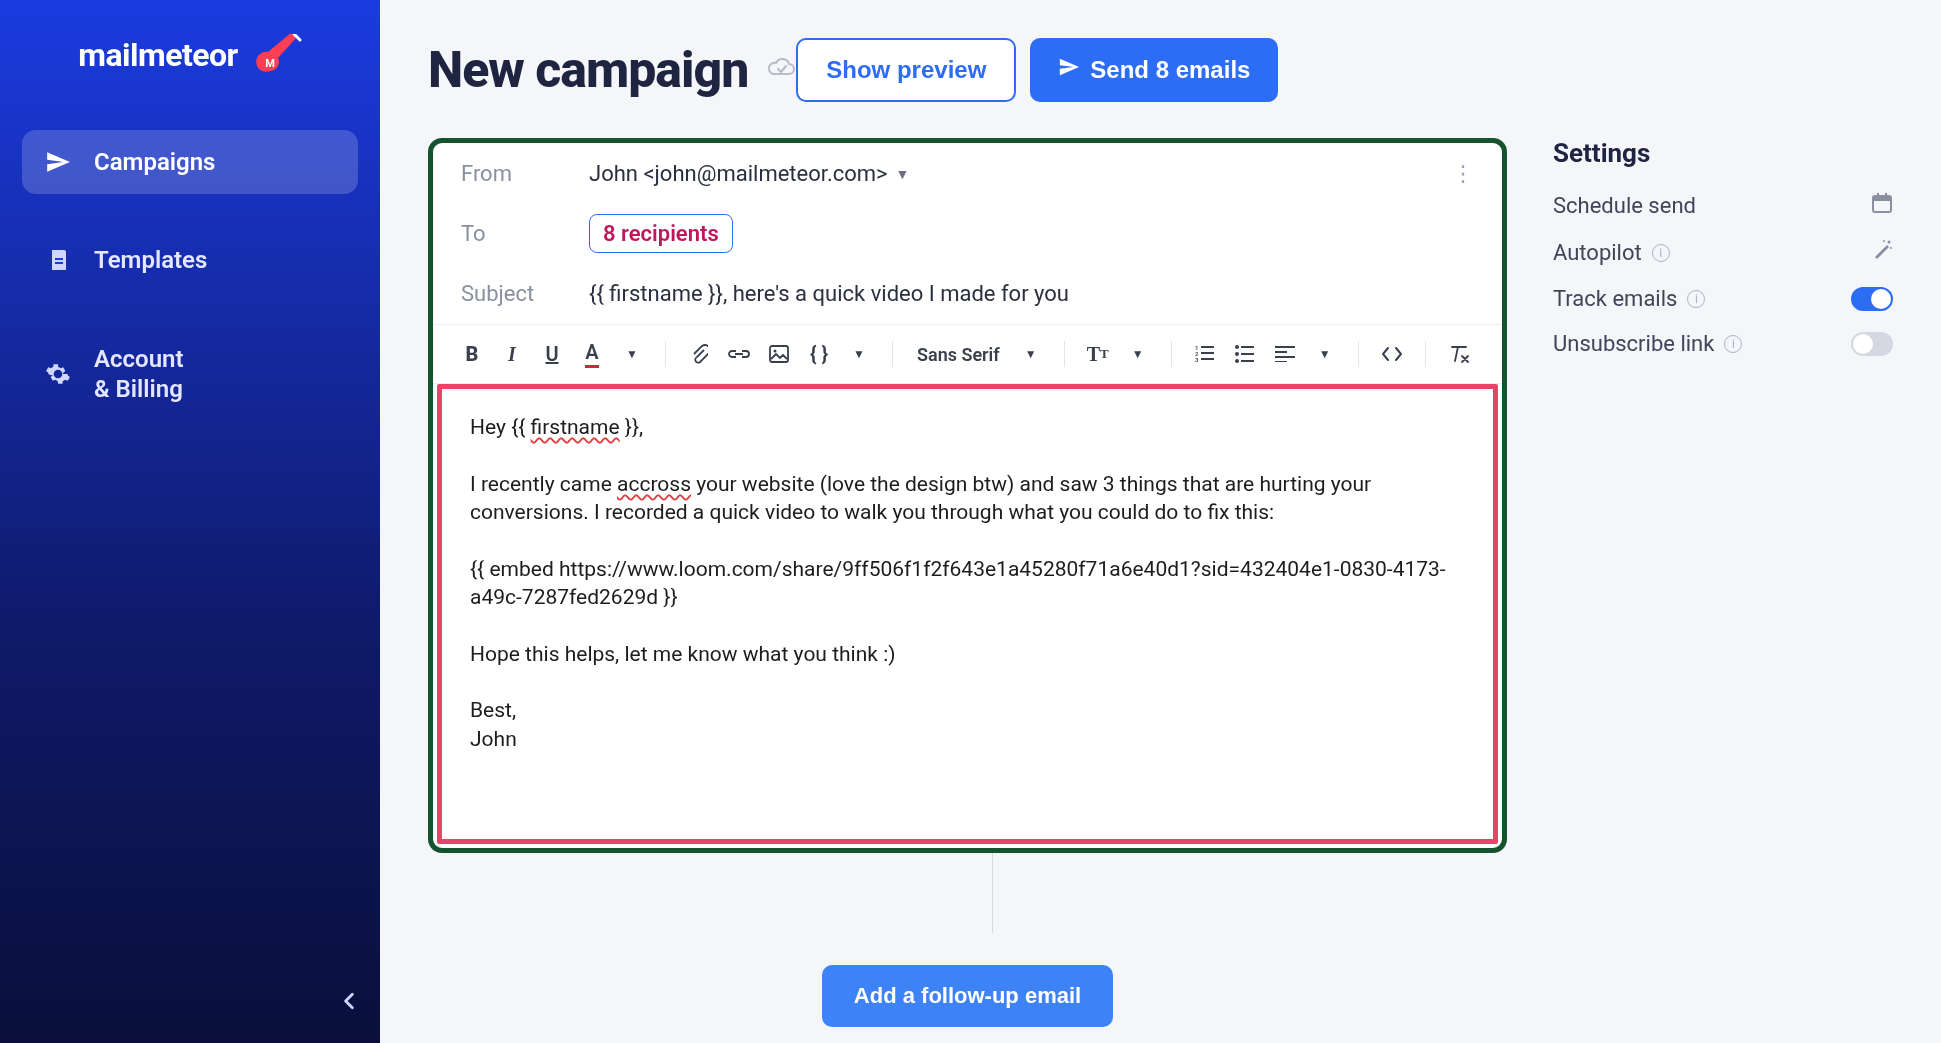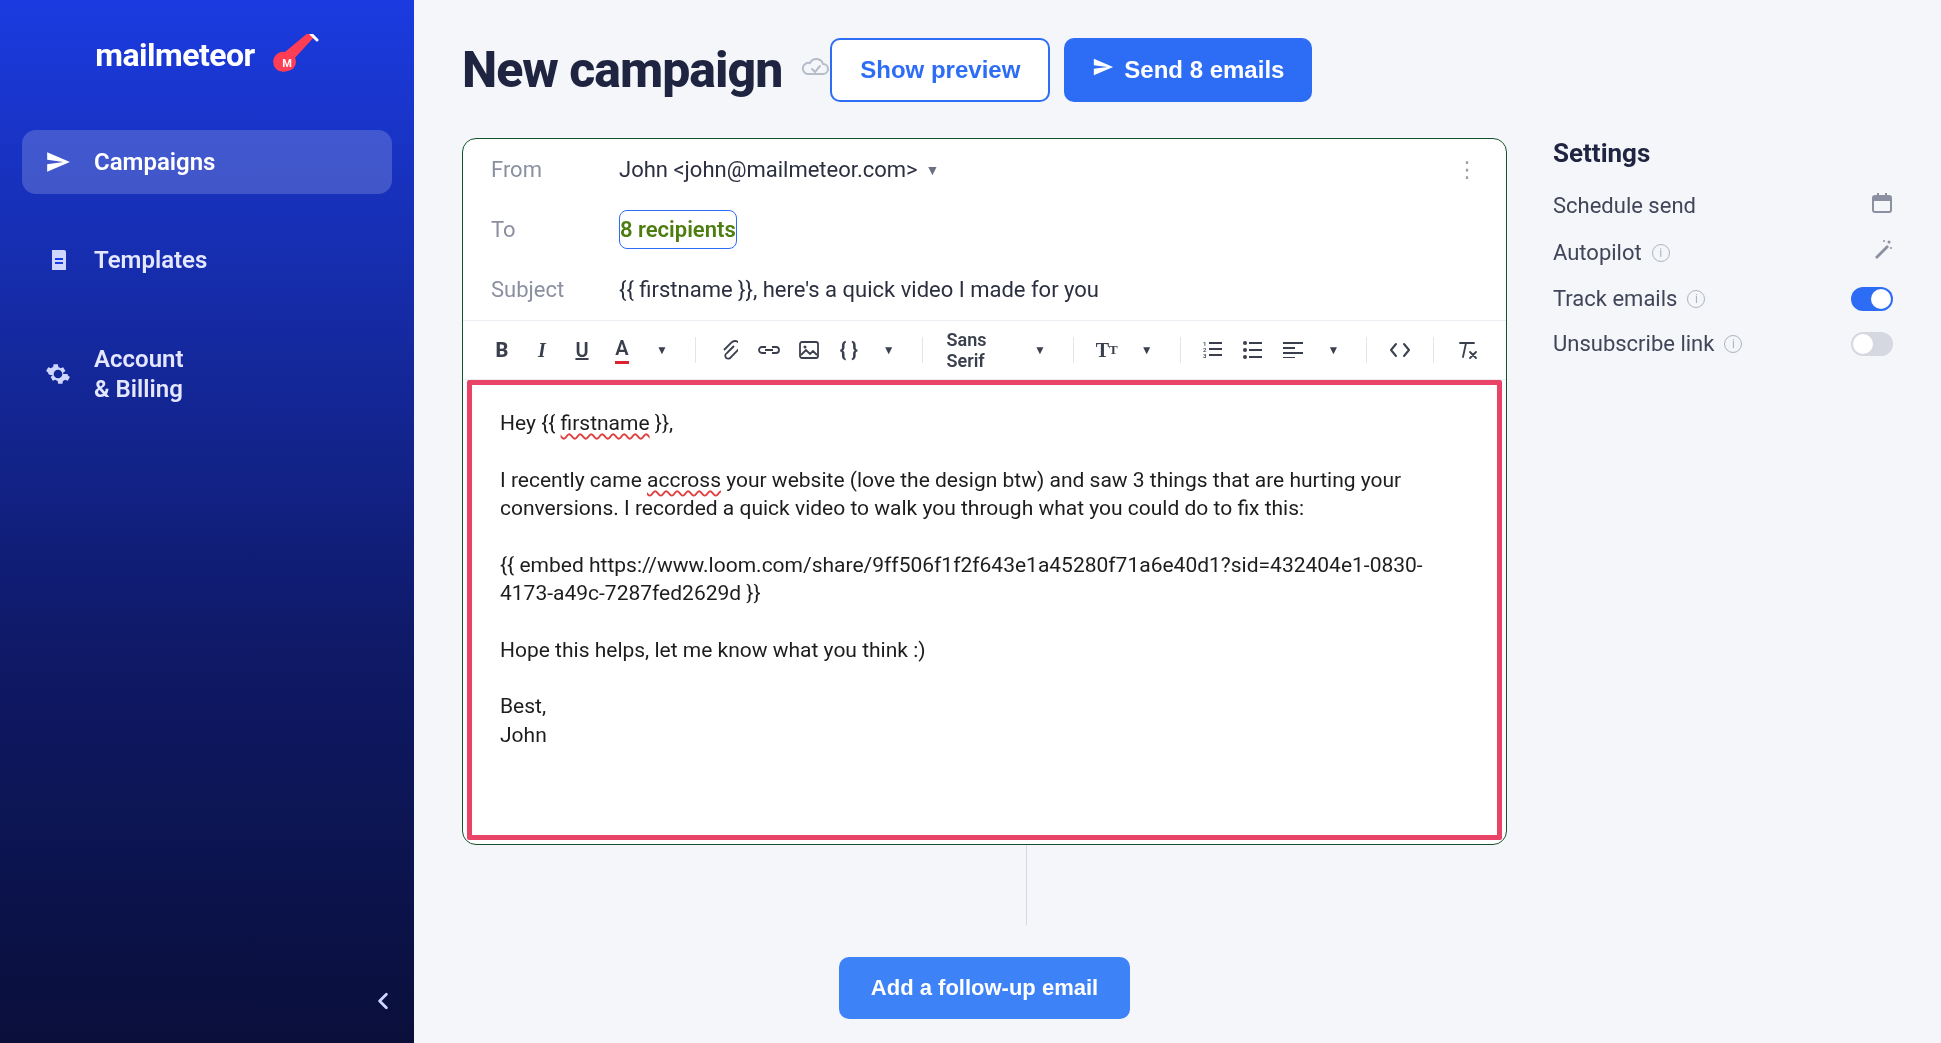--- a/index.html
+++ b/index.html
@@ -8,21 +8,21 @@
     background: #f4f6fa;
     color: #1a1a1a;
     display: flex;
     width: 1941px;
     height: 1043px;
     overflow: hidden;
     font-size: 18px;
   }
   
   .sidebar {
-    width: 414px;
+    width: 380px;
     background: linear-gradient(180deg, #1b3be0 0%, #0f1a6a 60%, #0a0f3a 100%);
     color: #fff;
     display: flex;
     flex-direction: column;
     padding: 34px 22px 20px;
     position: relative;
   }
   .logo-row {
     display: flex;
     align-items: center;
@@ -145,39 +145,39 @@
     background:#fff; border-radius:50%;
   }
   .toggle.on { background:#2d6df6; }
   .toggle.on::after { right:2px; }
   .toggle.off { background:#d5d8e1; }
   .toggle.off::after { left:2px; }
 
   
   .card {
     background:#fff;
-    border:1px solid #14532d;
+    border:5px solid #14532d;
     border-radius:14px;
     overflow:hidden;
   }
   .field-row {
     display:flex;
     align-items:center;
     padding: 18px 28px;
     gap: 32px;
     font-size: 22px;
   }
   .field-row + .field-row { padding-top:10px; }
   .field-label { width: 96px; color:#8b90a0; }
   .field-value { color:#2b2f3f; display:flex; align-items:center; gap:8px; }
   .caret-down { color:#6b7080; font-size:14px; }
   .pill {
     border:1.8px solid #2d6df6;
-    color:#4d7c0f;
-    padding:6px 0;
+    color:#be185d;
+    padding:6px 13px;
     border-radius:8px;
     font-weight:600;
   }
   .more-dots {
     margin-left:auto;
     color:#9aa0af;
     font-size:22px;
     cursor:pointer;
   }
 

